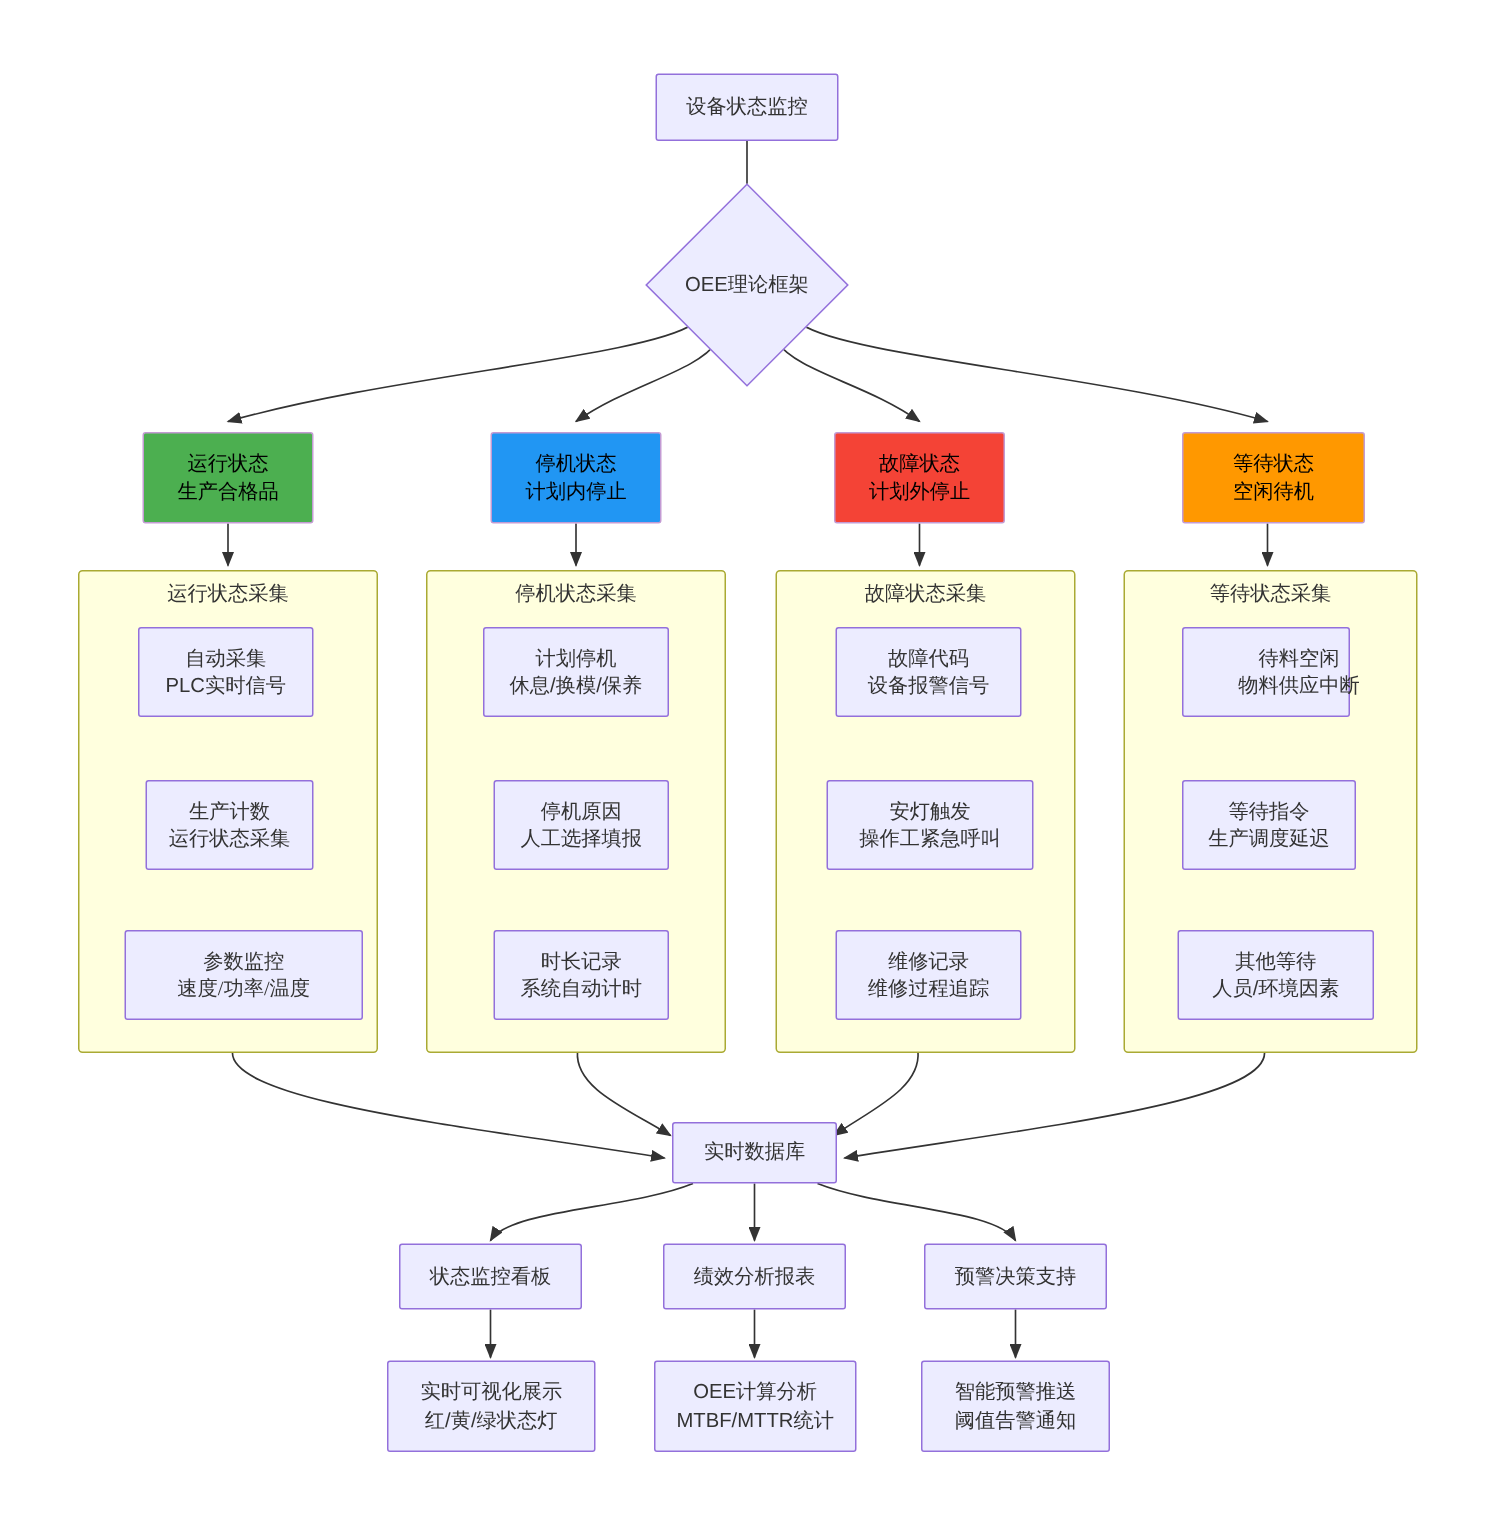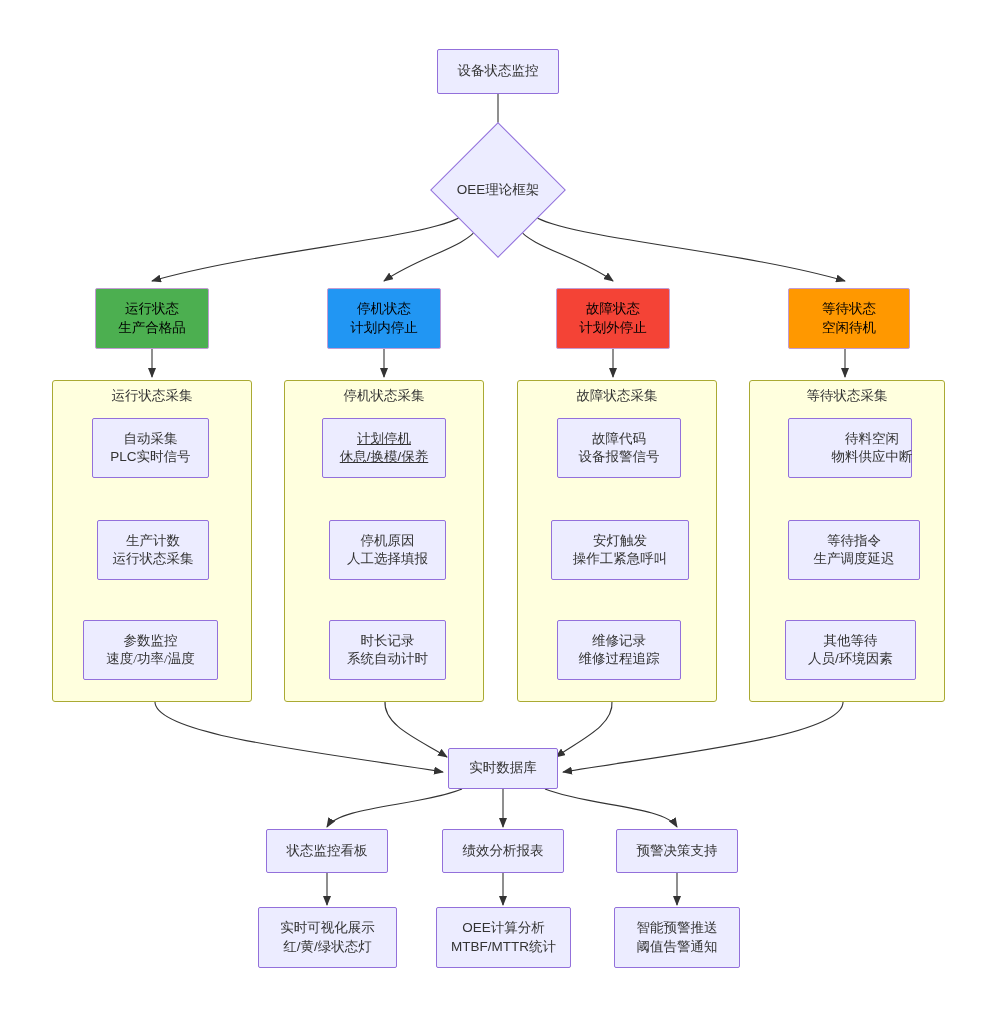--- a/index.html
+++ b/index.html
@@ -144,29 +144,29 @@
     <div class="cluster-title">运行状态采集</div>
   </div>
   <div class="node proc" style="left:92px;top:418px;width:117px;height:60px;">
     <span class="ln">自动采集</span>
     <span class="ln">PLC实时信号</span>
   </div>
   <div class="node proc" style="left:97px;top:520px;width:112px;height:60px;">
     <span class="ln">生产计数</span>
     <span class="ln">运行状态采集</span>
   </div>
-  <div class="node proc" style="left:83px;top:620px;width:135px;height:60px;font-family:Liberation Serif, serif;">
+  <div class="node proc" style="left:83px;top:620px;width:159px;height:60px;font-family:Liberation Serif, serif;">
     <span class="ln">参数监控</span>
     <span class="ln">速度/功率/温度</span>
   </div>
 
   <div class="cluster" style="left:284px;top:380px;width:200px;height:322px;">
     <div class="cluster-title">停机状态采集</div>
   </div>
-  <div class="node proc" style="left:322px;top:418px;width:124px;height:60px;text-decoration:underline;">
+  <div class="node proc" style="left:322px;top:418px;width:124px;height:60px;">
     <span class="ln">计划停机</span>
     <span class="ln">休息/换模/保养</span>
   </div>
   <div class="node proc" style="left:329px;top:520px;width:117px;height:60px;">
     <span class="ln">停机原因</span>
     <span class="ln">人工选择填报</span>
   </div>
   <div class="node proc" style="left:329px;top:620px;width:117px;height:60px;">
     <span class="ln">时长记录</span>
     <span class="ln">系统自动计时</span>
@@ -184,25 +184,25 @@
     <span class="ln">操作工紧急呼叫</span>
   </div>
   <div class="node proc" style="left:557px;top:620px;width:124px;height:60px;">
     <span class="ln">维修记录</span>
     <span class="ln">维修过程追踪</span>
   </div>
 
   <div class="cluster" style="left:749px;top:380px;width:196px;height:322px;">
     <div class="cluster-title">等待状态采集</div>
   </div>
-  <div class="node proc" style="left:788px;top:418px;width:124px;height:60px;padding-left:44px;">
+  <div class="node proc" style="left:788px;top:418px;width:112px;height:60px;padding-left:44px;">
     <span class="ln">待料空闲</span>
     <span class="ln">物料供应中断</span>
   </div>
-  <div class="node proc" style="left:788px;top:520px;width:132px;height:60px;">
+  <div class="node proc" style="left:788px;top:520px;width:116px;height:60px;">
     <span class="ln">等待指令</span>
     <span class="ln">生产调度延迟</span>
   </div>
   <div class="node proc" style="left:785px;top:620px;width:131px;height:60px;">
     <span class="ln">其他等待</span>
     <span class="ln">人员/环境因素</span>
   </div>
 
   <div class="node proc" style="left:266px;top:829px;width:122px;height:44px;">
     <span class="ln">状态监控看板</span>

